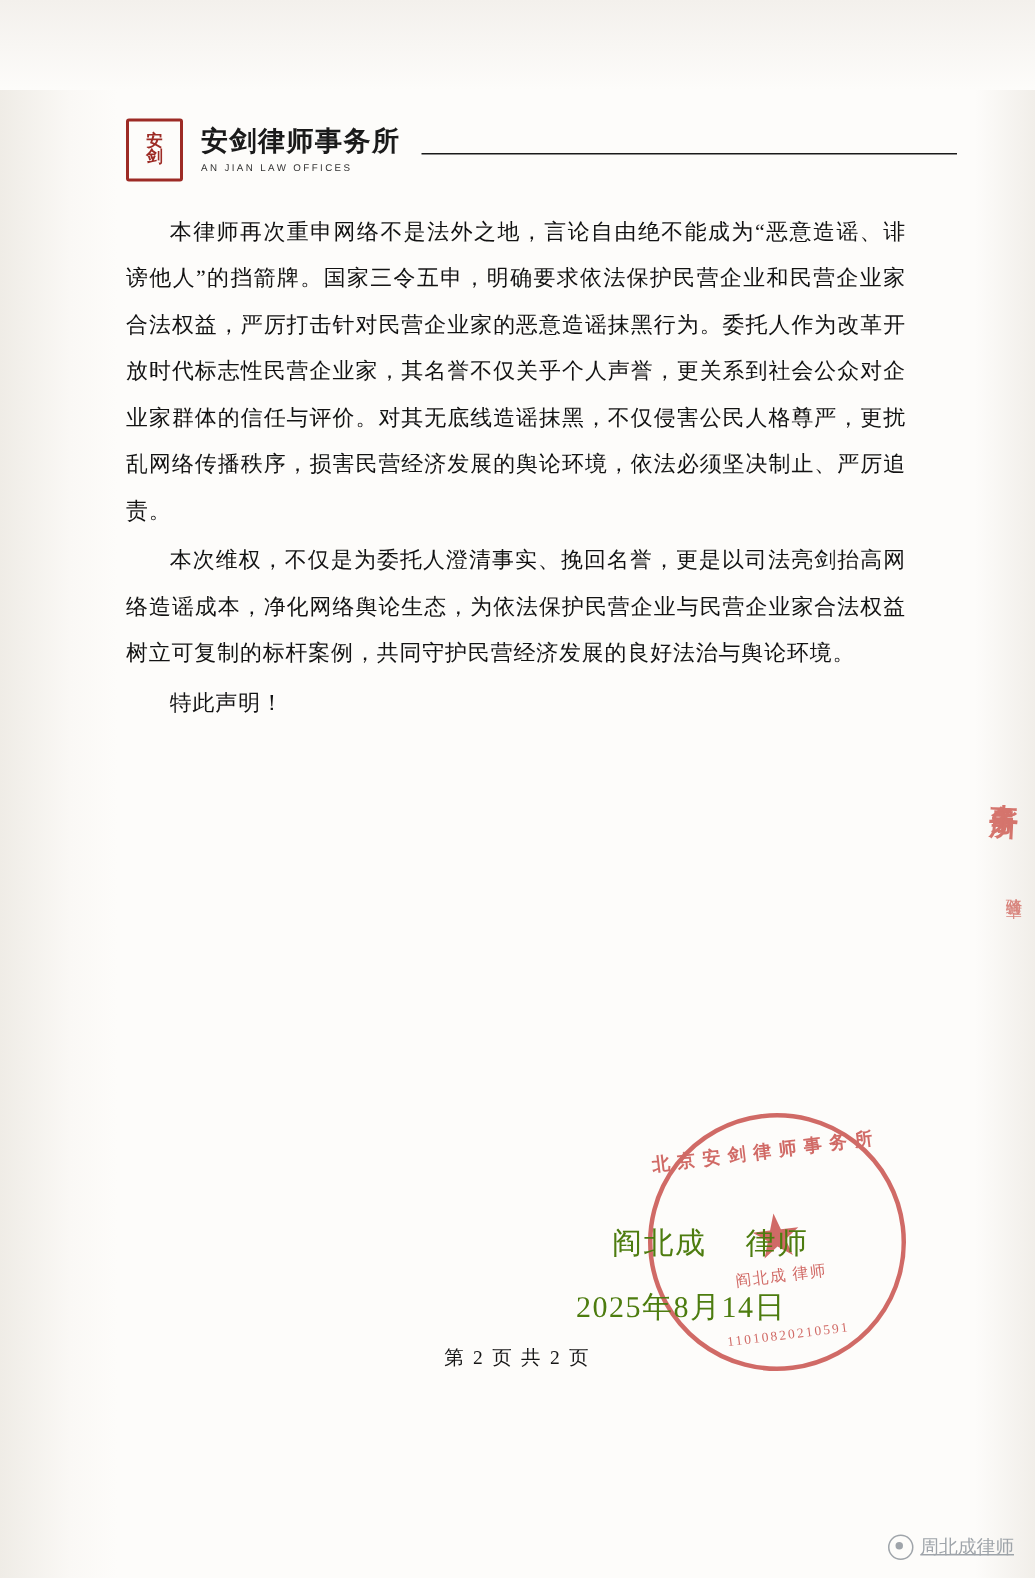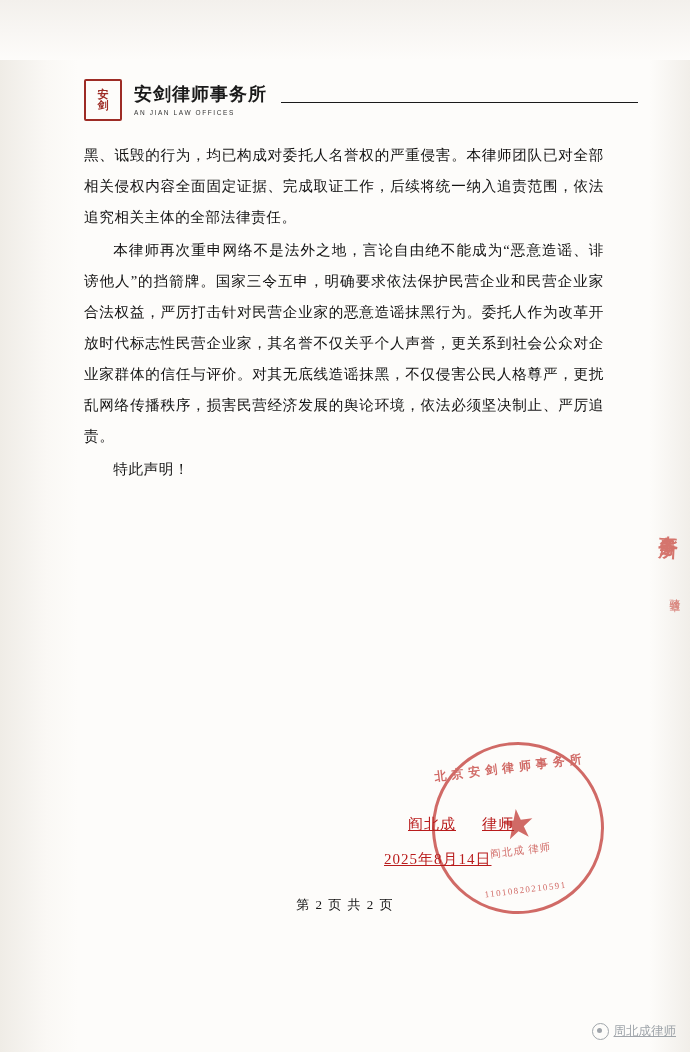--- a/index.html
+++ b/index.html
@@ -111,24 +111,23 @@
   }
   .indent { text-indent: 2em; }
 
   
   .sign-block {
     position: absolute;
     right: 86px;
     top: 815px;
     width: 230px;
     text-align: left;
-    font-size: 15px;
+    font-size: 20px;
     letter-spacing: 1px;
-    color: #b91c1c;
-    text-decoration: underline;
+    color: #4d7c0f;
   }
   .sign-line {
     display: flex;
     gap: 26px;
     padding-left: 34px;
   }
   .sign-date {
     margin-top: 16px;
     padding-left: 10px;
   }
@@ -272,22 +271,22 @@
       </div>
     </div>
     <div class="firm-names">
       <div class="firm-cn">安剑律师事务所</div>
       <div class="firm-en">AN JIAN LAW OFFICES</div>
     </div>
     <div class="head-rule"></div>
   </div>
 
   <div class="body-text">
-    <p>黑、诋毁的行为，均已构成对委托人名誉权的严重侵害。本律师团队已对全部相关侵权内容全面固定证据、完成取证工作，后续将统一纳入追责范围，依法追究相关主体的全部法律责任。</p>
     <p class="indent">本律师再次重申网络不是法外之地，言论自由绝不能成为“恶意造谣、诽谤他人”的挡箭牌。国家三令五申，明确要求依法保护民营企业和民营企业家合法权益，严厉打击针对民营企业家的恶意造谣抹黑行为。委托人作为改革开放时代标志性民营企业家，其名誉不仅关乎个人声誉，更关系到社会公众对企业家群体的信任与评价。对其无底线造谣抹黑，不仅侵害公民人格尊严，更扰乱网络传播秩序，损害民营经济发展的舆论环境，依法必须坚决制止、严厉追责。</p>
+    <p class="indent">本次维权，不仅是为委托人澄清事实、挽回名誉，更是以司法亮剑抬高网络造谣成本，净化网络舆论生态，为依法保护民营企业与民营企业家合法权益树立可复制的标杆案例，共同守护民营经济发展的良好法治与舆论环境。</p>
     <p class="indent">特此声明！</p>
   </div>
 
   <div class="side-stamp">事务所</div>
   <div class="side-stamp-sub">骑缝章</div>
 
   <div class="stamp">
     <div class="stamp-inner">
       <div class="stamp-arc">北京安剑律师事务所</div>
       <div class="stamp-star">★</div>

